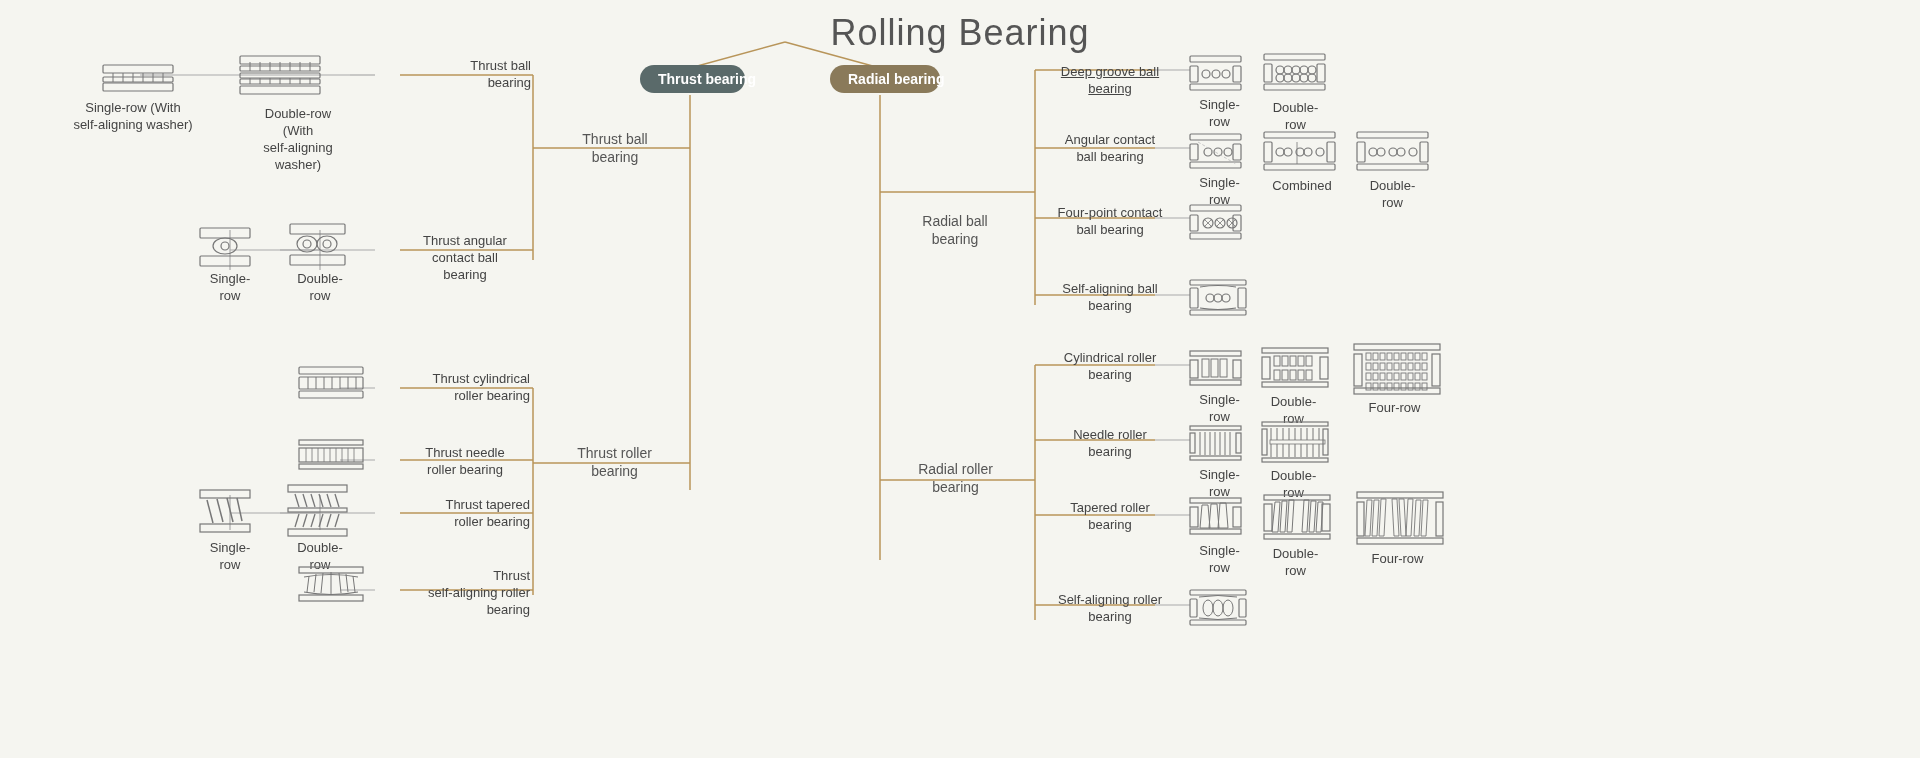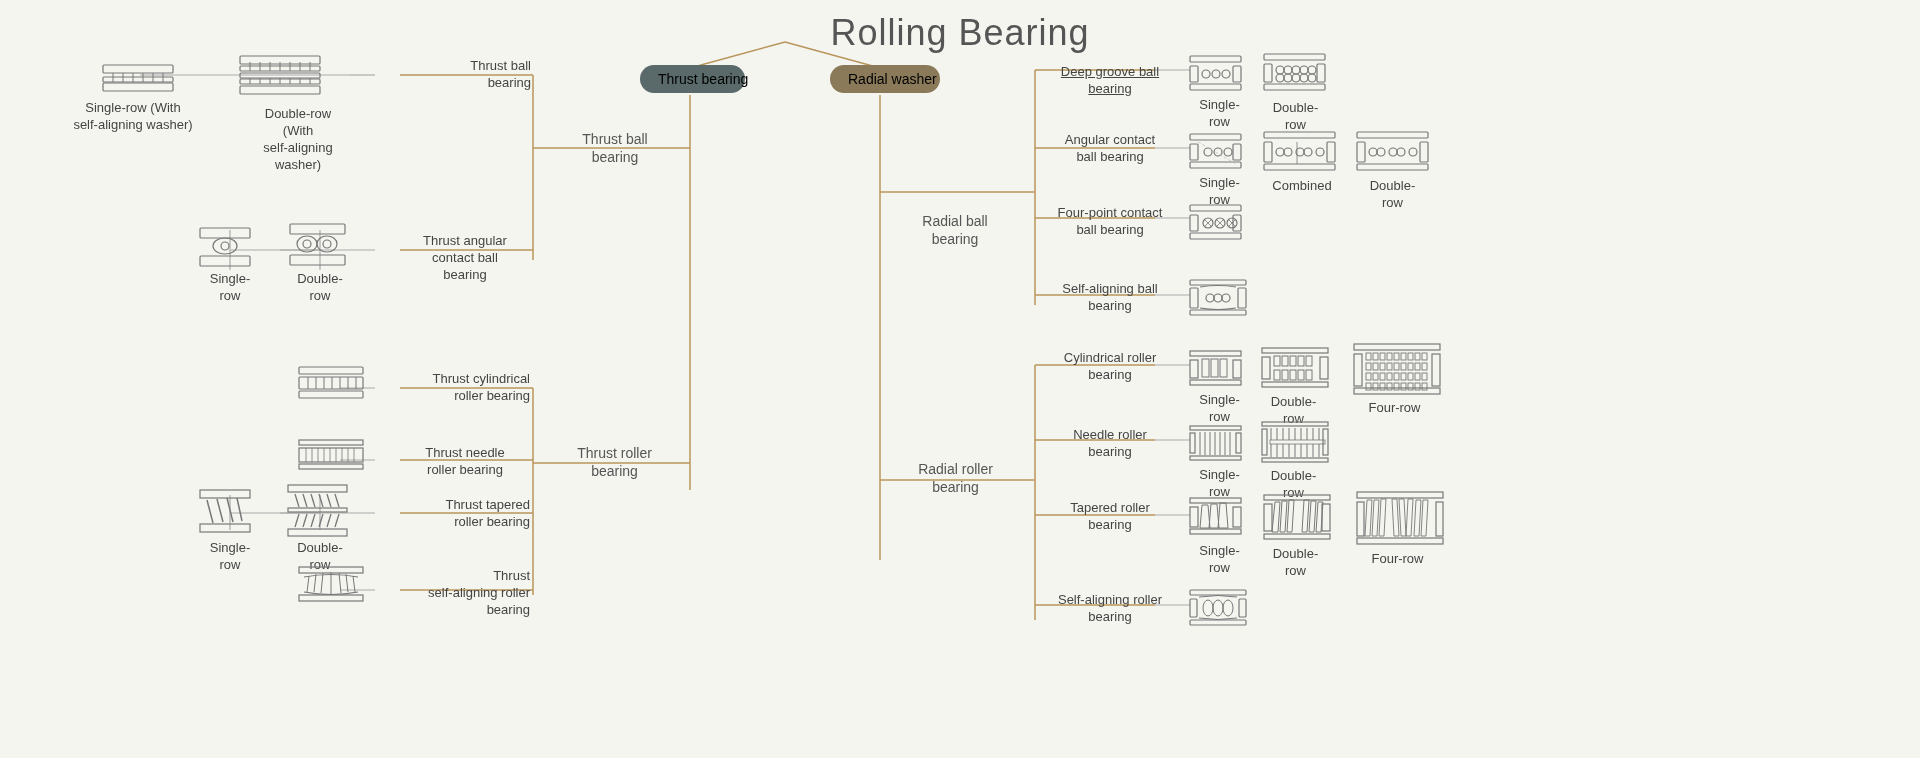--- a/index.html
+++ b/index.html
@@ -46,22 +46,22 @@
       color: #444;
       line-height: 1.3;
     }
 
     
     .pill-btn {
       position: absolute;
       border-radius: 20px;
       padding: 6px 18px;
       font-size: 14px;
-      font-weight: 400;
-      color: #000000;
+      font-weight: 700;
+      color: #ffffff;
       text-align: center;
       white-space: nowrap;
     }
     .pill-thrust { background: #5a6a6a; }
     .pill-radial { background: #8a7a5a; }
 
     .branch-label {
       position: absolute;
       font-size: 14px;
       color: #555;
@@ -178,21 +178,21 @@
     <line class="line-gray" x1="1155" y1="440" x2="1190" y2="440"></line>
     <line class="line-gray" x1="1155" y1="515" x2="1190" y2="515"></line>
     <line class="line-gray" x1="1155" y1="605" x2="1190" y2="605"></line>
 
   </svg>
 
   <div class="pill-btn pill-thrust" style="left:640px; top:65px; width:105px;">
     <span>Thrust bearing</span>
   </div>
   <div class="pill-btn pill-radial" style="left:830px; top:65px; width:110px;">
-    <span>Radial washer</span>
+    <span>Radial bearing</span>
   </div>
 
   <div class="branch-label" style="left:570px; top:130px; width:90px;">
     Thrust ball<br>bearing
   </div>
 
   <div class="branch-label" style="left:567px; top:444px; width:95px;">
     Thrust roller<br>bearing
   </div>
 

